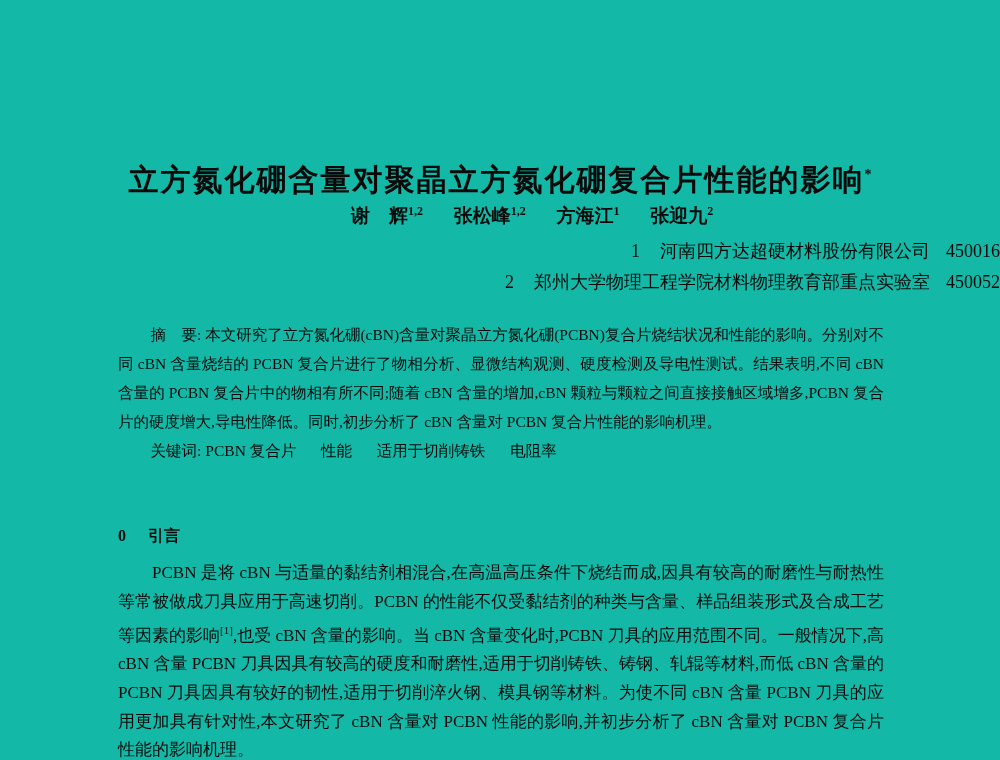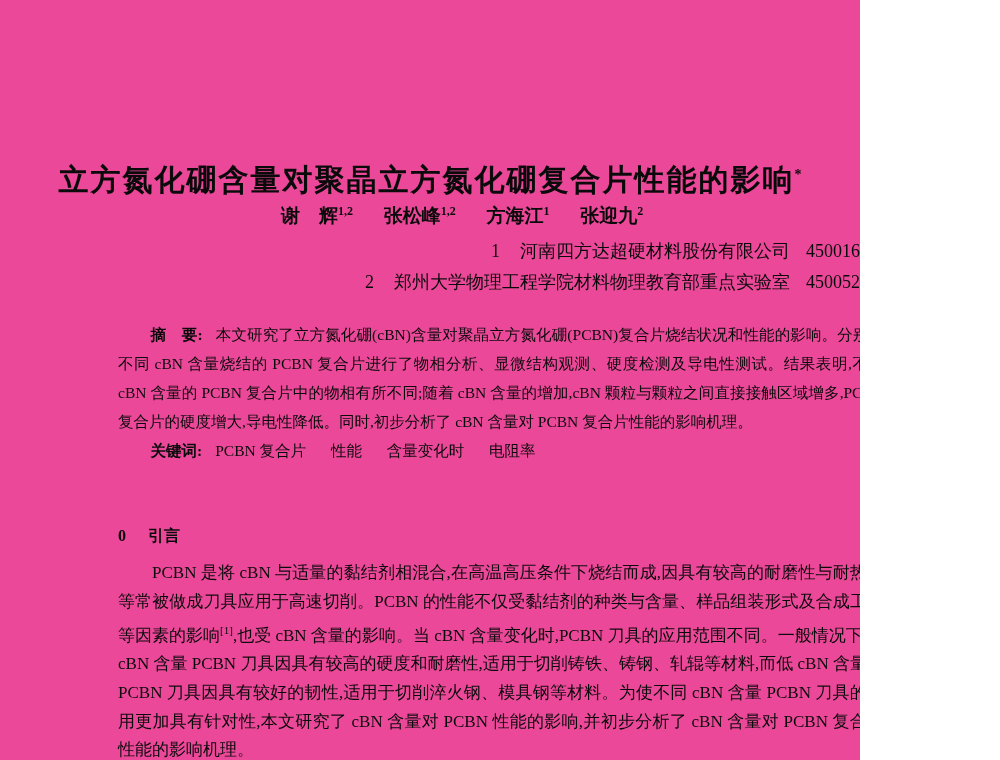--- a/index.html
+++ b/index.html
@@ -2,23 +2,23 @@
 <html lang="zh"><head>
 <meta charset="utf-8">
 <style>
   html, body {
     margin: 0;
     padding: 0;
     background: #ffffff;
   }
   .page {
     position: relative;
-    width: 860px;
+    width: 1000px;
     height: 760px;
-    background: #ec4899;
+    background: #14b8a6;
     color: #0a0a0a;
     font-family: "Liberation Serif", "DejaVu Serif", serif;
     overflow: hidden;
   }
   .title {
     position: absolute;
     top: 160px;
     left: 0;
     width: 100%;
     margin: 0;
@@ -69,22 +69,22 @@
     width: 766px;
   }
   .abstract-block p {
     margin: 0;
     font-size: 15.5px;
     line-height: 29px;
     text-align: justify;
     text-indent: 2.1em;
   }
   .blk-label {
-    font-weight: bold;
-    margin-right: 13px;
+    font-weight: normal;
+    margin-right: 4px;
   }
   .kw { margin-right: 1.6em; }
   .kw:last-child { margin-right: 0; }
   .section-heading {
     position: absolute;
     top: 526px;
     left: 118px;
     font-size: 16px;
     font-weight: bold;
     white-space: nowrap;
@@ -122,21 +122,21 @@
   <div class="aff aff1">
     <span class="aff-num">1</span><span class="aff-text">河南四方达超硬材料股份有限公司</span><span class="aff-code">450016</span>
   </div>
 
   <div class="aff aff2">
     <span class="aff-num">2</span><span class="aff-text">郑州大学物理工程学院材料物理教育部重点实验室</span><span class="aff-code">450052</span>
   </div>
 
   <div class="abstract-block">
     <p class="abstract"><span class="blk-label">摘　要:</span><span>本文研究了立方氮化硼(cBN)含量对聚晶立方氮化硼(PCBN)复合片烧结状况和性能的影响。分别对不同 cBN 含量烧结的 PCBN 复合片进行了物相分析、显微结构观测、硬度检测及导电性测试。结果表明,不同 cBN 含量的 PCBN 复合片中的物相有所不同;随着 cBN 含量的增加,cBN 颗粒与颗粒之间直接接触区域增多,PCBN 复合片的硬度增大,导电性降低。同时,初步分析了 cBN 含量对 PCBN 复合片性能的影响机理。</span></p>
-    <p class="keywords"><span class="blk-label">关键词:</span><span class="kw">PCBN 复合片</span><span class="kw">性能</span><span class="kw">含量变化时</span><span class="kw">电阻率</span></p>
+    <p class="keywords"><span class="blk-label">关键词:</span><span class="kw">PCBN 复合片</span><span class="kw">性能</span><span class="kw">适用于切削铸铁</span><span class="kw">电阻率</span></p>
   </div>
 
   <div class="section-heading">
     <span class="sec-num">0</span><span class="sec-title">引言</span>
   </div>
 
   <p class="intro"><span>PCBN 是将 cBN 与适量的黏结剂相混合,在高温高压条件下烧结而成,因具有较高的耐磨性与耐热性等常被做成刀具应用于高速切削。PCBN 的性能不仅受黏结剂的种类与含量、样品组装形式及合成工艺等因素的影响</span><sup class="ref">[1]</sup><span>,也受 cBN 含量的影响。当 cBN 含量变化时,PCBN 刀具的应用范围不同。一般情况下,高 cBN 含量 PCBN 刀具因具有较高的硬度和耐磨性,适用于切削铸铁、铸钢、轧辊等材料,而低 cBN 含量的 PCBN 刀具因具有较好的韧性,适用于切削淬火钢、模具钢等材料。为使不同 cBN 含量 PCBN 刀具的应用更加具有针对性,本文研究了 cBN 含量对 PCBN 性能的影响,并初步分析了 cBN 含量对 PCBN 复合片性能的影响机理。</span></p>
 
 </div>
 

